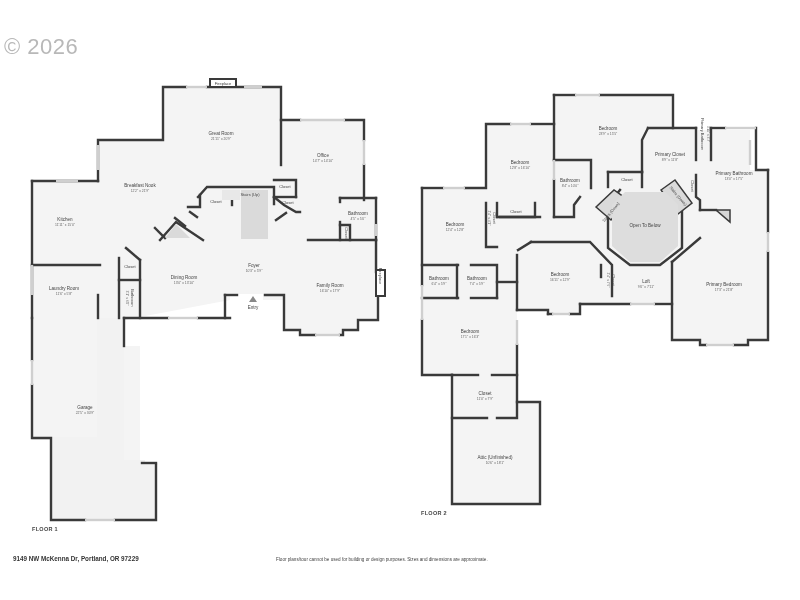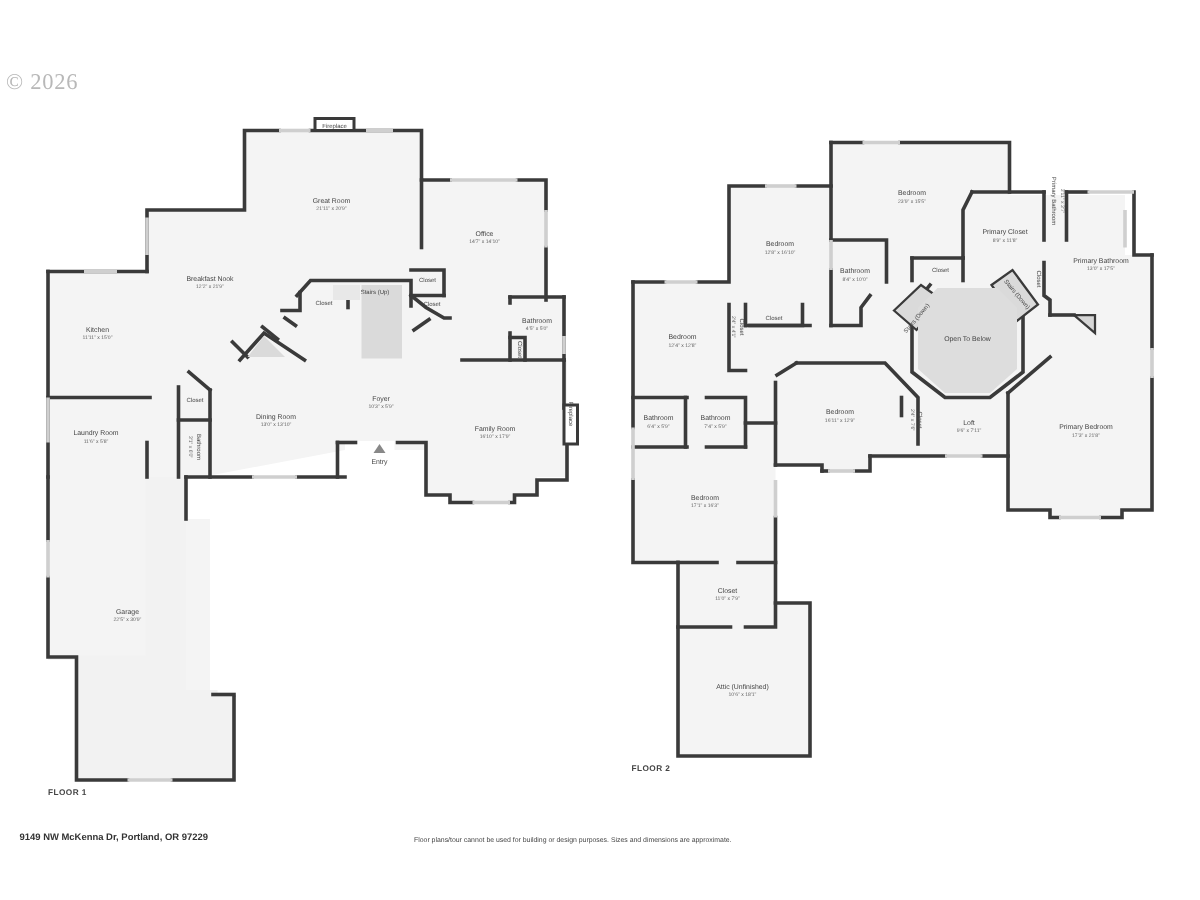--- a/index.html
+++ b/index.html
@@ -1,17 +1,17 @@
 <!DOCTYPE html>
 <html><head>
 <meta charset="utf-8">
 <style>
   html, body { margin:0; padding:0; background:#ffffff; }
   body { width:800px; height:600px; position:relative; overflow:hidden; font-family:"Liberation Sans", sans-serif; }
-  .copyright { position:absolute; left:4px; top:47px; font-size:15px; color:#b8b8b8; font-family:Liberation Serif, serif; letter-spacing:0.5px; }
+  .copyright { position:absolute; left:4px; top:34px; font-size:22px; color:#b8b8b8; font-family:Liberation Sans, sans-serif; letter-spacing:0.5px; }
   svg.plan { position:absolute; left:0; top:0; }
   .room-name { font-size:4.6px; fill:#444; text-anchor:middle; font-family:"Liberation Sans", sans-serif; }
   .room-dim { font-size:3.4px; fill:#666; text-anchor:middle; font-family:"Liberation Sans", sans-serif; }
   .small-name { font-size:4px; fill:#444; text-anchor:middle; font-family:"Liberation Sans", sans-serif; }
   .floor-label { position:absolute; font-size:5.5px; color:#444; font-weight:bold; letter-spacing:0.3px; }
   .address { position:absolute; left:13px; top:555px; font-size:6.3px; color:#333; font-weight:bold; }
   .disclaimer { position:absolute; left:276px; top:557px; font-size:4.6px; color:#444; }
 </style>
 </head>
 <body>

